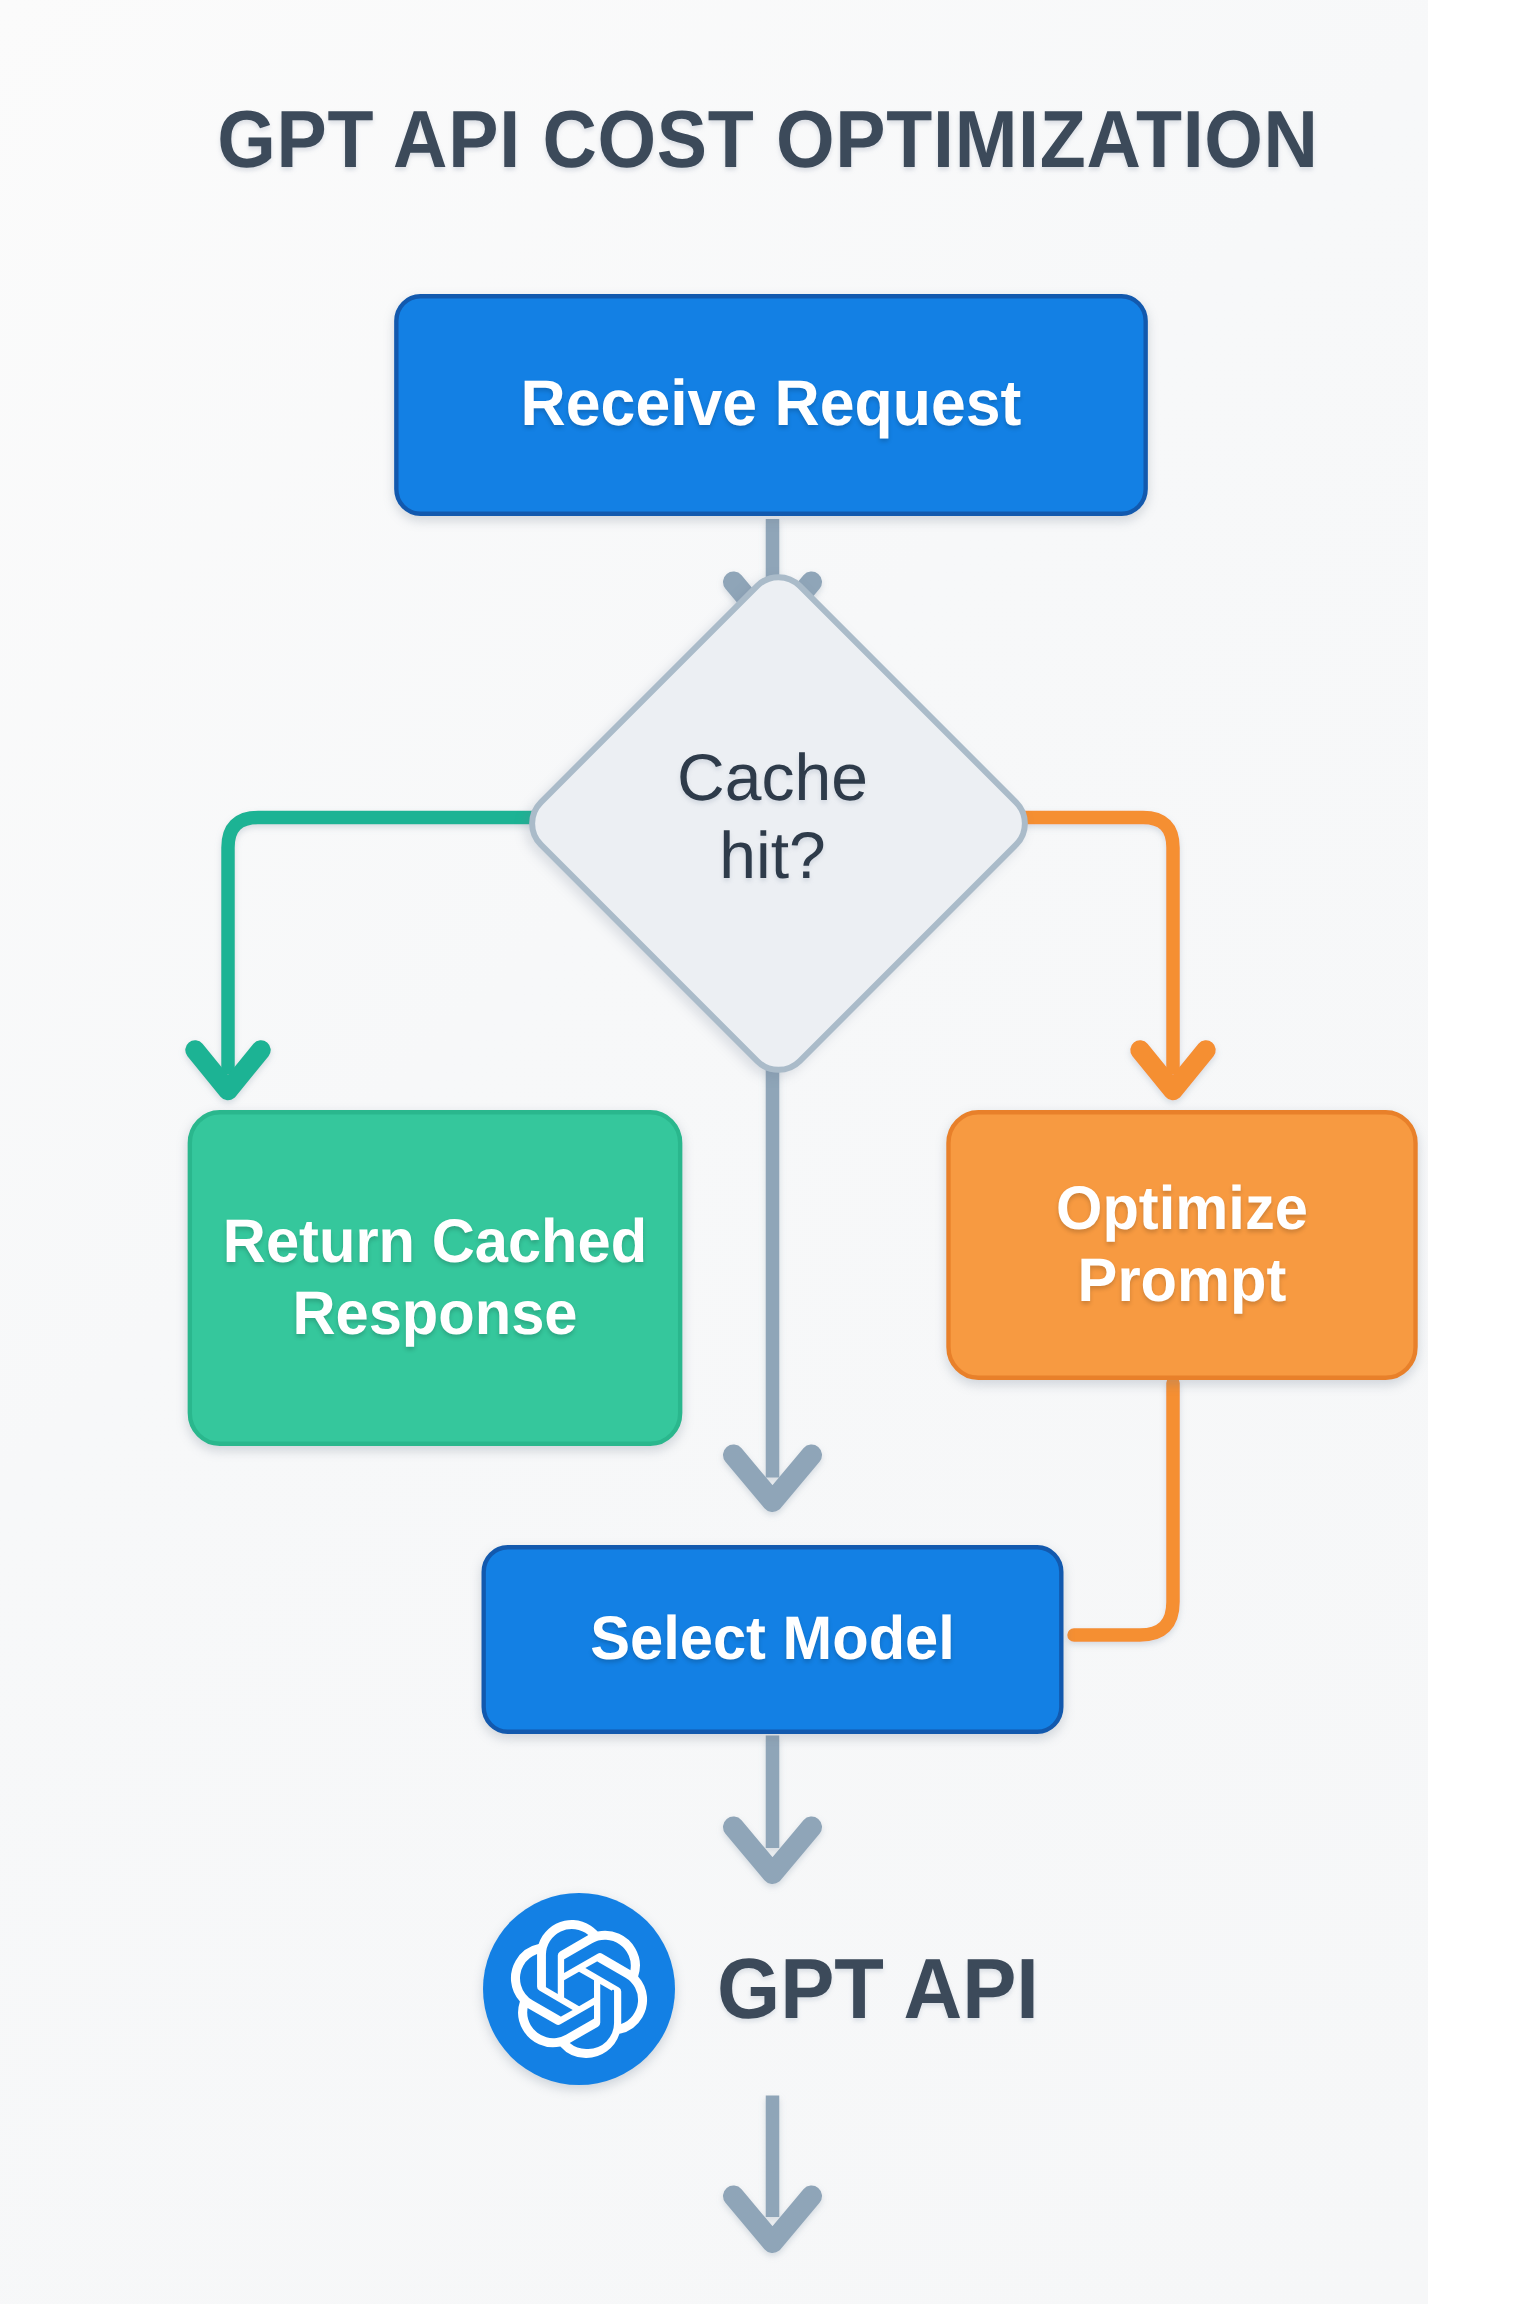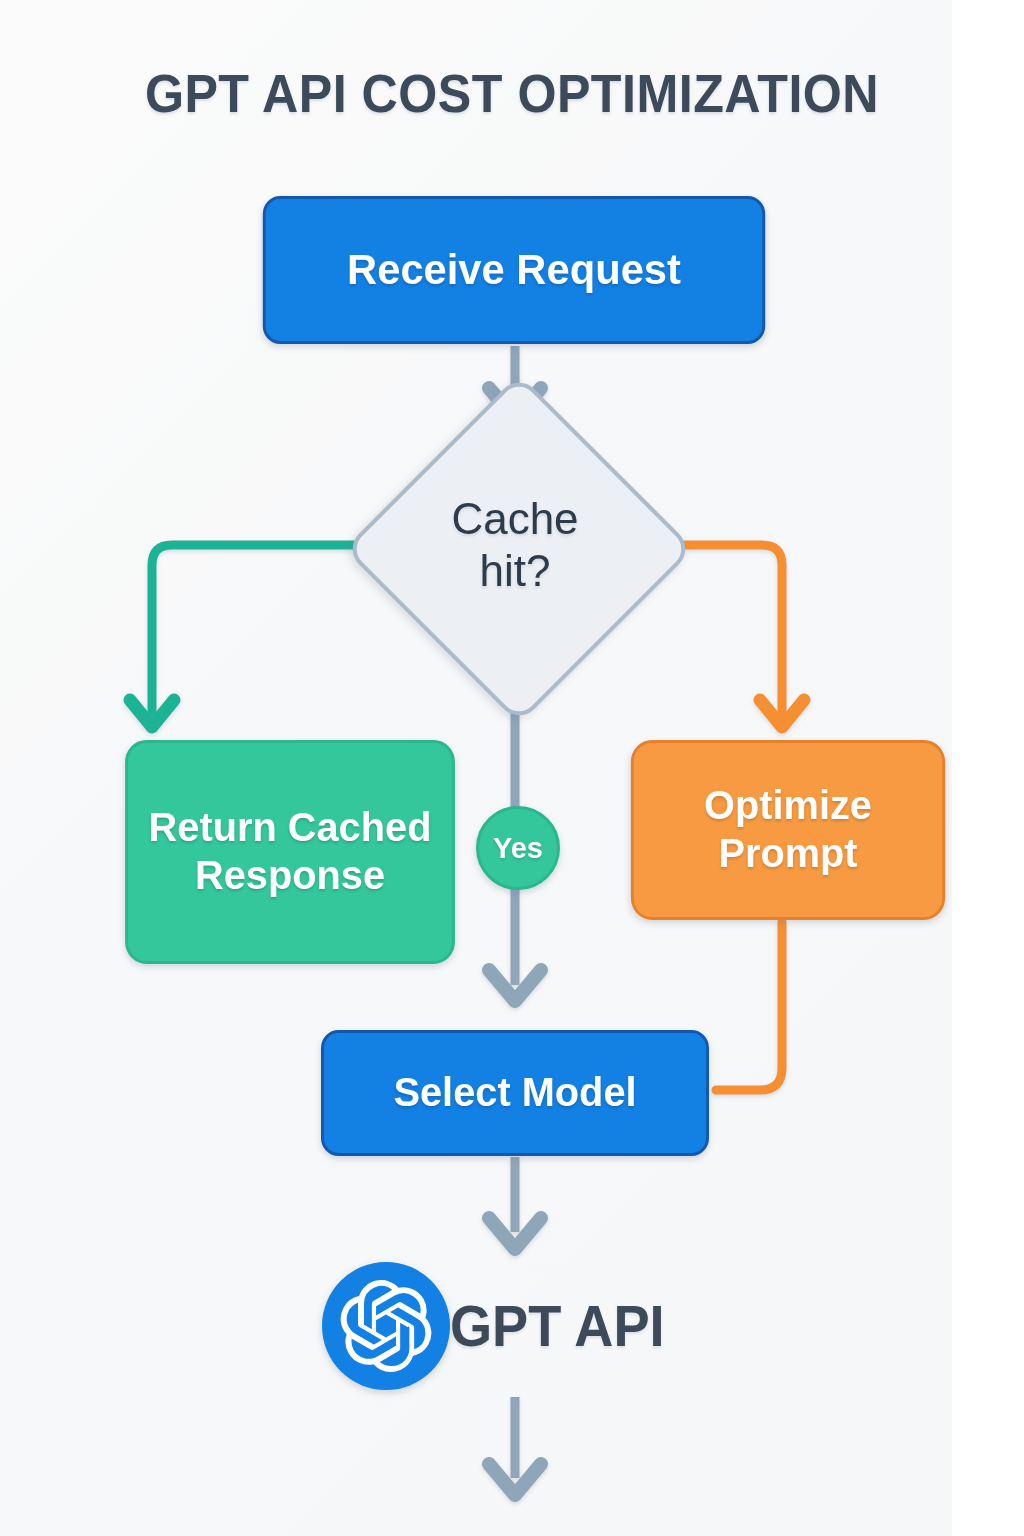--- a/index.html
+++ b/index.html
@@ -159,20 +159,21 @@
     text-shadow: 0 2px 3px rgba(0,0,0,0.15);
   }
 
   
   #endpoint-row {
     position: absolute;
     left: 322px;
     top: 1262px;
     display: flex;
     align-items: center;
+    gap: 28px;
   }
   #openai-logo {
     width: 128px;
     height: 128px;
     border-radius: 50%;
     background: #1380e4;
     display: flex;
     align-items: center;
     justify-content: center;
     box-shadow: 0 3px 7px rgba(110,125,145,0.3);
@@ -246,23 +247,20 @@
 hit?</div>
 
   <div class="node node-green" id="node-cached">
     <span class="label">Return Cached Response</span>
   </div>
 
   <div class="node node-orange" id="node-optimize">
     <span class="label">Optimize Prompt</span>
   </div>
 
-  <div id="badge-yes">
-    <span>Yes</span>
-  </div>
 
   <div class="node node-blue" id="node-select">
     <span class="label">Select Model</span>
   </div>
 
   <div id="endpoint-row">
     <div id="openai-logo">
       <svg width="92" height="92" viewBox="0 0 24 24" aria-hidden="true">
         <path fill="#ffffff" d="M22.282 9.821a5.985 5.985 0 0 0-.516-4.91 6.046 6.046 0 0 0-6.51-2.9A6.065 6.065 0 0 0 4.981 4.18a5.985 5.985 0 0 0-3.998 2.9 6.046 6.046 0 0 0 .743 7.097 5.98 5.98 0 0 0 .51 4.911 6.051 6.051 0 0 0 6.515 2.9A5.985 5.985 0 0 0 13.26 24a6.056 6.056 0 0 0 5.772-4.206 5.99 5.99 0 0 0 3.997-2.9 6.056 6.056 0 0 0-.747-7.073zM13.26 22.43a4.476 4.476 0 0 1-2.876-1.04l.141-.081 4.779-2.758a.795.795 0 0 0 .392-.681v-6.737l2.02 1.168a.071.071 0 0 1 .38.052v5.583a4.504 4.504 0 0 1-4.494 4.494zM3.6 18.304a4.47 4.47 0 0 1-.535-3.014l.142.085 4.783 2.759a.771.771 0 0 0 .78 0l5.843-3.369v2.332a.08.08 0 0 1-.033.062L9.74 19.95a4.5 4.5 0 0 1-6.14-1.646zM2.34 7.896a4.485 4.485 0 0 1 2.366-1.973V11.6a.766.766 0 0 0 .388.676l5.815 3.355-2.02 1.168a.076.076 0 0 1-.071 0l-4.83-2.786A4.504 4.504 0 0 1 2.34 7.872zm16.597 3.855-5.833-3.387L15.119 7.2a.076.076 0 0 1 .071 0l4.83 2.791a4.494 4.494 0 0 1-.676 8.105v-5.678a.79.79 0 0 0-.407-.667zm2.01-3.023-.141-.085-4.774-2.782a.776.776 0 0 0-.785 0L9.409 9.23V6.897a.066.066 0 0 1 .028-.061l4.83-2.787a4.5 4.5 0 0 1 6.68 4.66zm-12.64 4.135-2.02-1.164a.08.08 0 0 1-.038-.057V6.075a4.5 4.5 0 0 1 7.375-3.453l-.142.08L8.704 5.46a.795.795 0 0 0-.393.681zm1.097-2.365 2.602-1.5 2.607 1.5v2.999l-2.597 1.5-2.607-1.5z"></path>
       </svg>

